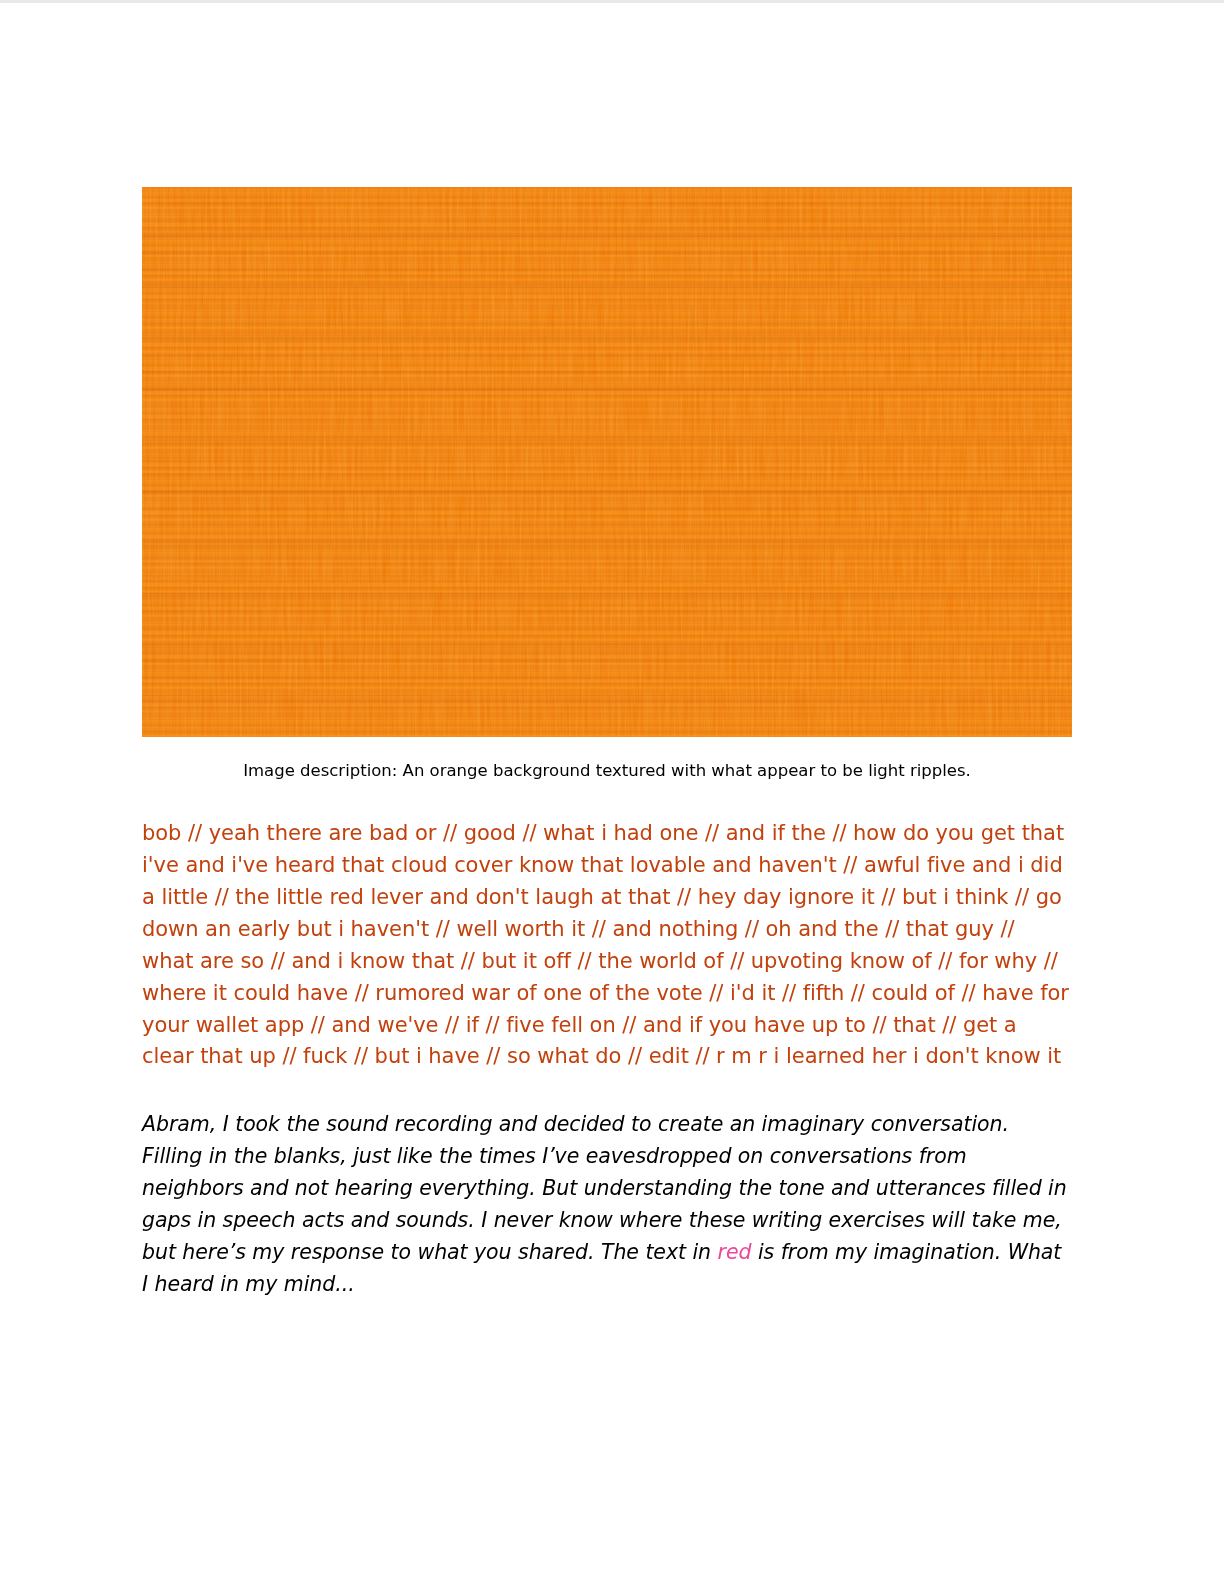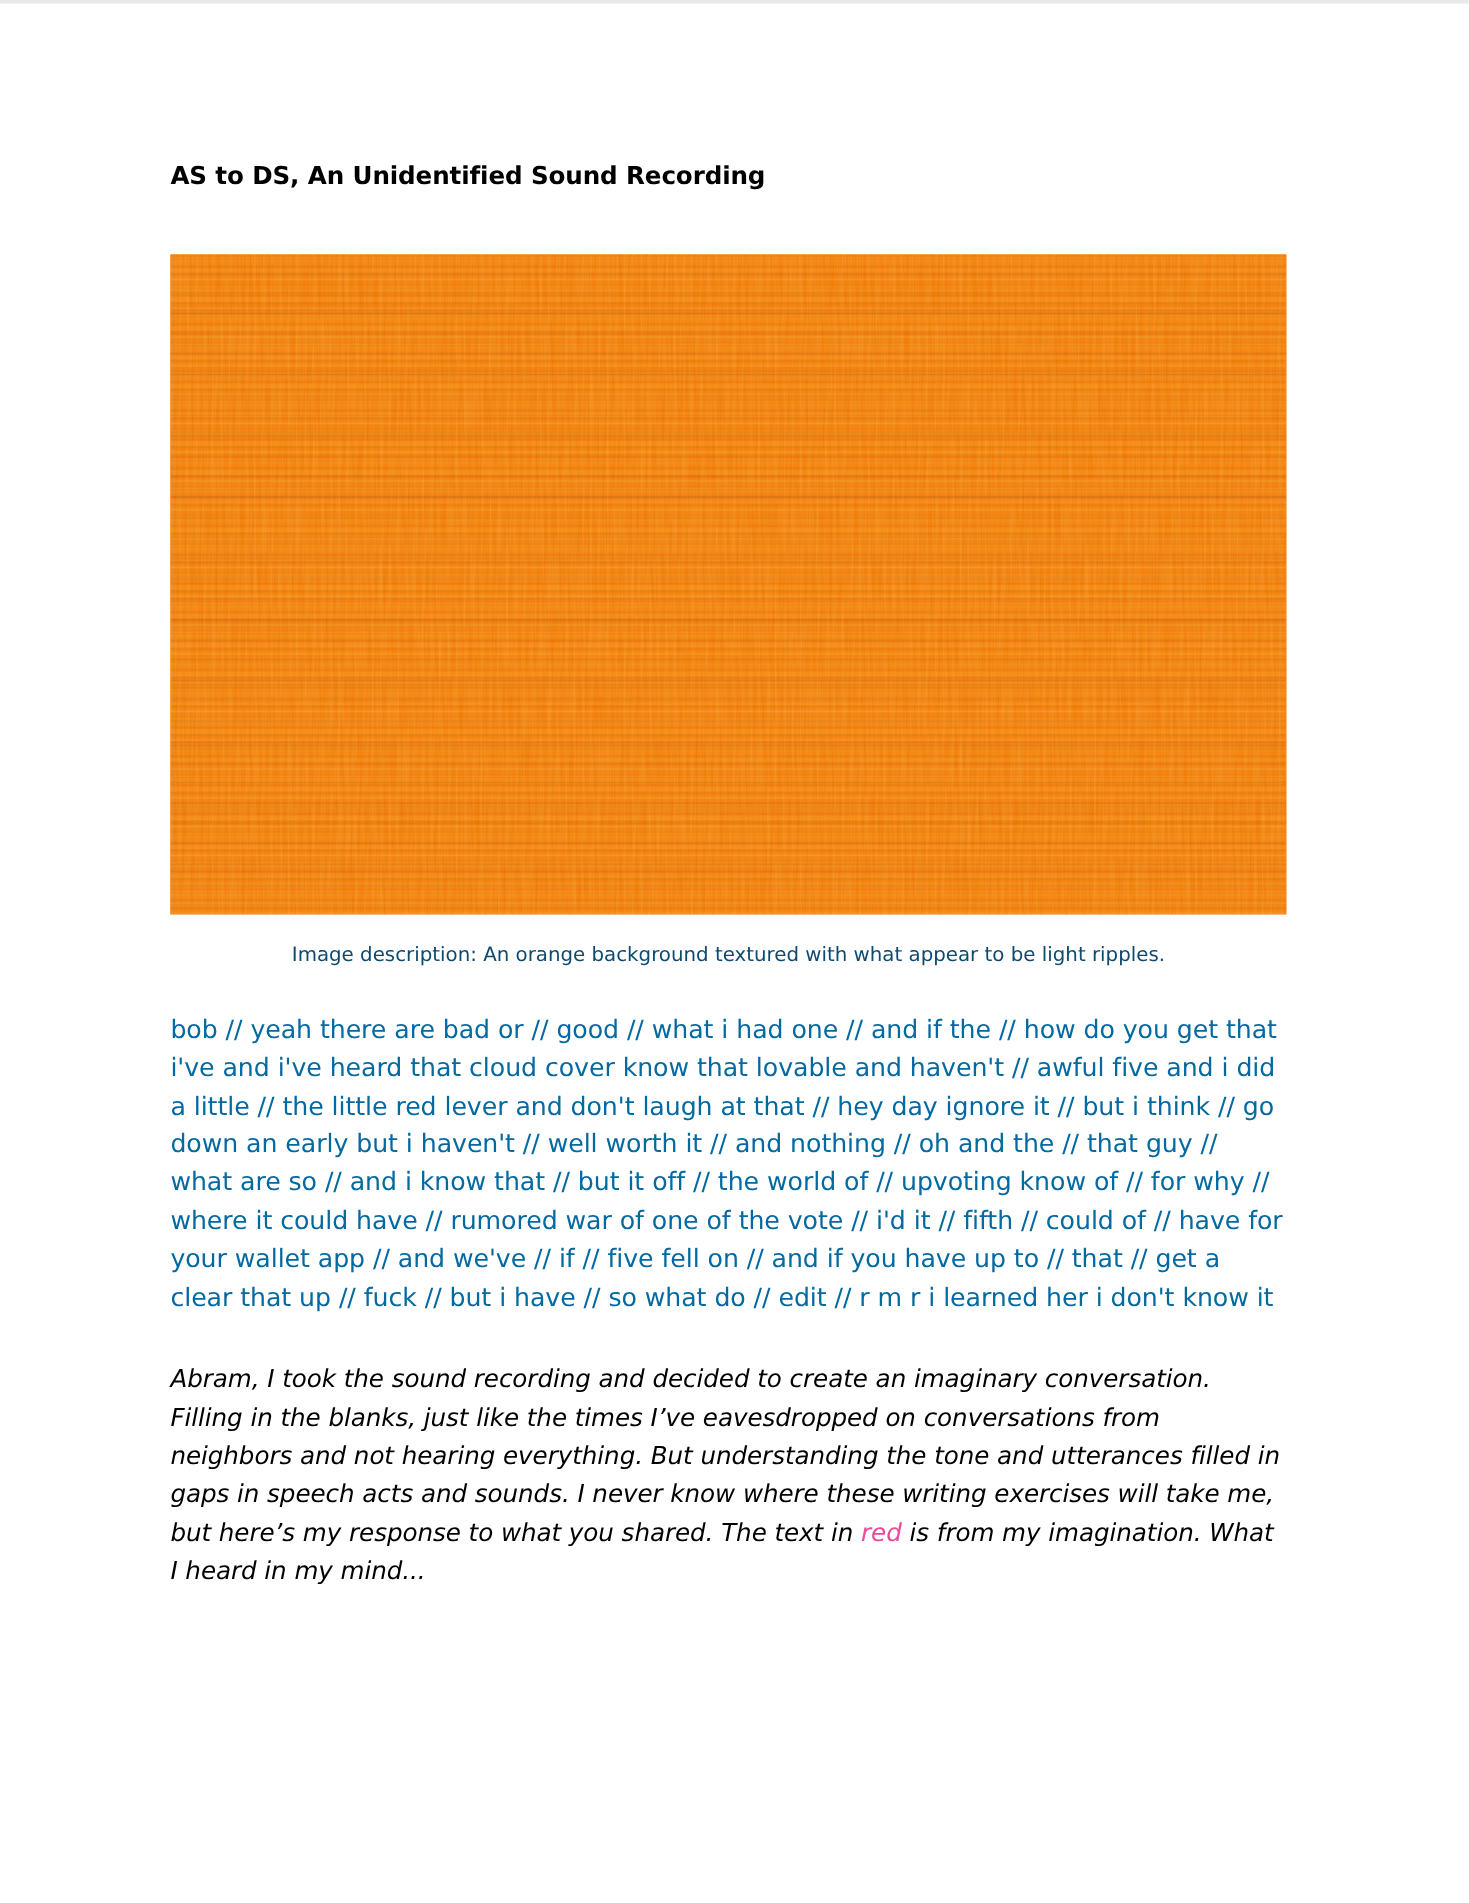--- a/index.html
+++ b/index.html
@@ -110,28 +110,28 @@
   }
   .figure .speckle {
     position: absolute;
     inset: 0;
     opacity: 0.55;
   }
   .caption {
     margin-top: 22px;
     font-size: 16.5px;
     text-align: center;
-    color: #0c4a6e;
+    color: #000000;
     line-height: 1.4;
   }
   .body-text {
     margin-top: 36px;
     font-size: 21px;
     line-height: 1.52;
-    color: #0369a1;
+    color: #c2410c;
     letter-spacing: -0.05px;
   }
   .note {
     margin-top: 36px;
     font-size: 20.5px;
     line-height: 1.56;
     font-style: italic;
     color: #000;
     letter-spacing: -0.05px;
   }
@@ -141,21 +141,20 @@
 </style>
 </head>
 <body>
 
 <div class="page">
 
   <div class="top-rule"></div>
 
   <div class="content">
 
-    <h1 class="doc-title">AS to DS, An Unidentified Sound Recording</h1>
 
     <div class="figure">
       <div class="base"></div>
       <div class="bands"></div>
       <div class="ripples"></div>
       <svg class="speckle" viewBox="0 0 930 550" preserveAspectRatio="none">
         <defs>
           <filter id="grain">
             <feTurbulence type="fractalNoise" baseFrequency="0.9 0.035" numOctaves="3" seed="7"></feTurbulence>
             <feColorMatrix type="matrix" values="0 0 0 0 0.55  0 0 0 0 0.18  0 0 0 0 0  0 0 0 0.45 0"></feColorMatrix>

